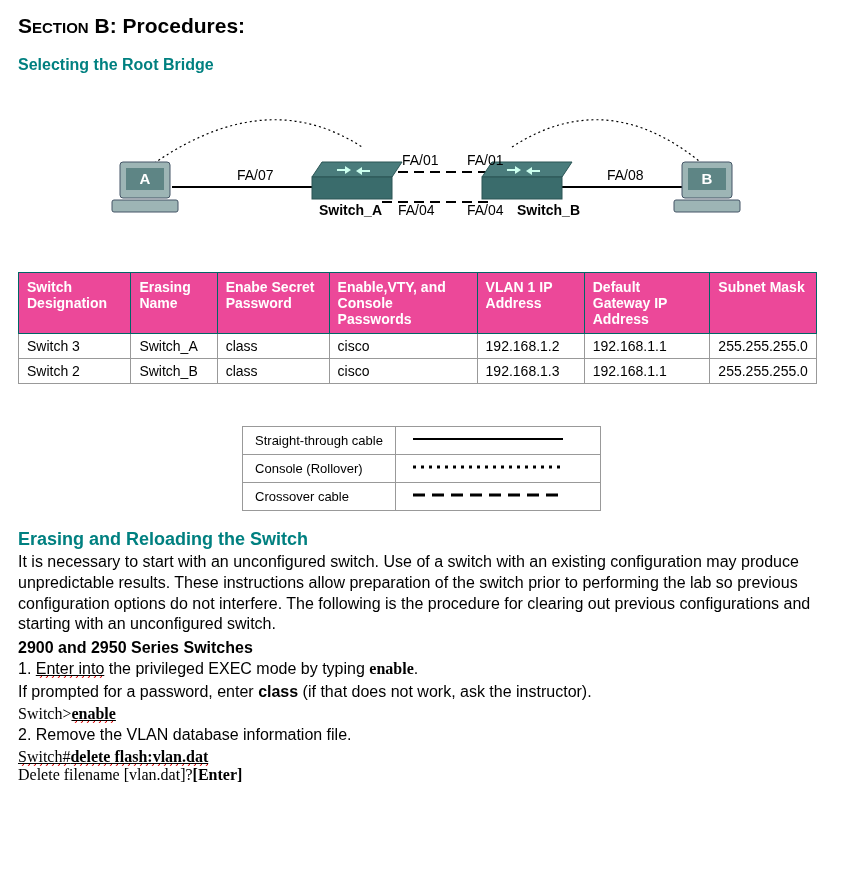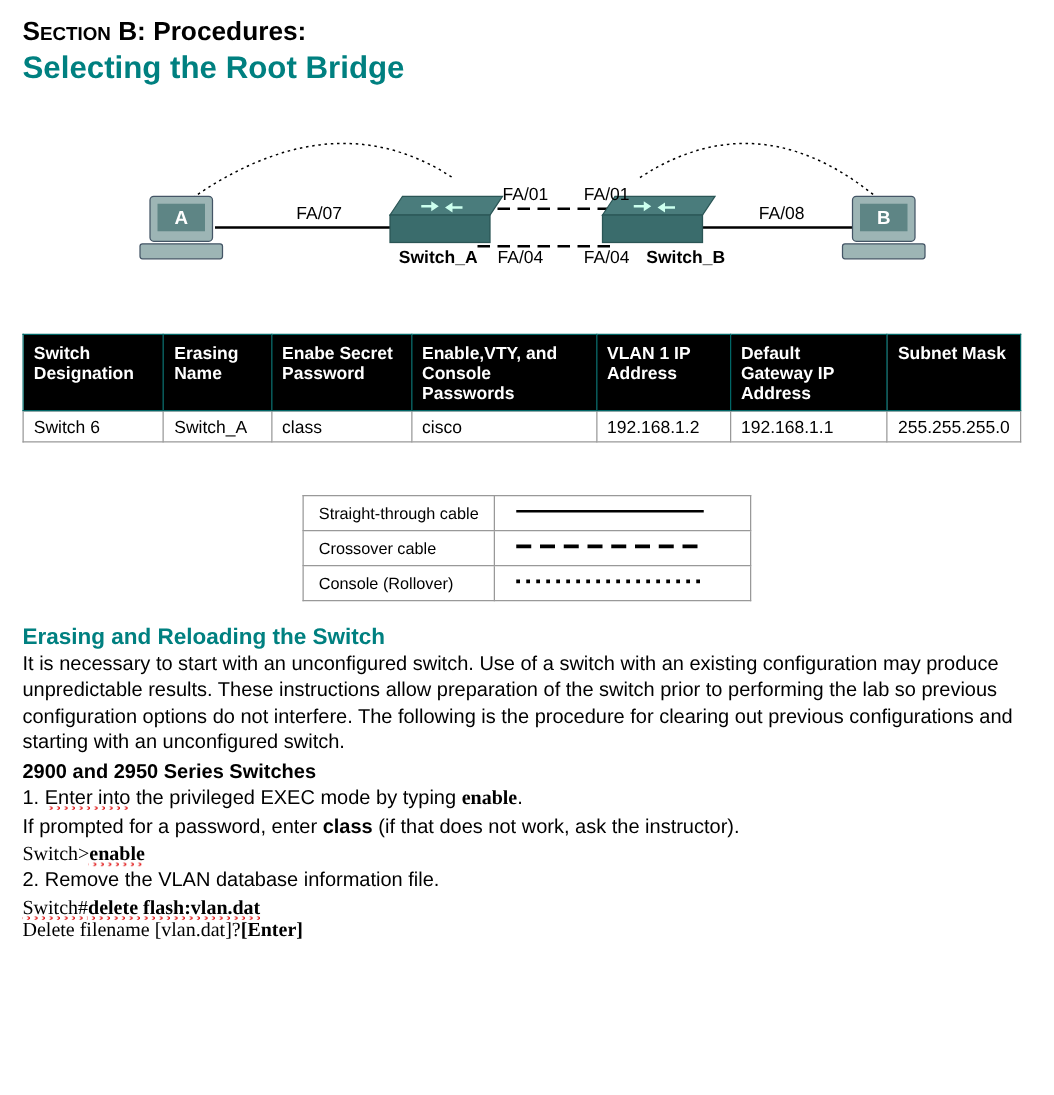--- a/index.html
+++ b/index.html
@@ -14,41 +14,41 @@
   .section-title {
     font-size: 21px;
     font-weight: bold;
     margin: 0;
   }
   .section-title .smallcaps {
     font-variant: small-caps;
   }
   .subtitle {
     color: #008080;
-    font-size: 25px;
-    font-weight: bold;
-    margin: 2px 0 18px 0;
+    font-size: 16px;
+    font-weight: bold;
+    margin: 18px 0 18px 0;
   }
   .diagram-wrap {
     width: 100%;
     display: flex;
     justify-content: center;
     margin-bottom: 20px;
   }
   .diagram {
     width: 720px;
     height: 160px;
   }
   table.switch-table {
     border-collapse: collapse;
     width: 99%;
     font-size: 14px;
   }
   table.switch-table thead tr {
-    background: #000000;
+    background: #ec4899;
     color: #fff;
   }
   table.switch-table th {
     text-align: left;
     font-weight: bold;
     padding: 6px 8px;
     border: 1px solid #006666;
     vertical-align: top;
   }
   table.switch-table td {
@@ -91,20 +91,21 @@
     font-family: "Times New Roman", serif;
     font-size: 16px;
   }
   .squiggle {
     background-image: linear-gradient(45deg, transparent 65%, #d00 80%, transparent 90%),
                       linear-gradient(135deg, transparent 65%, #d00 80%, transparent 90%);
     background-size: 6px 3px;
     background-repeat: repeat-x;
     background-position: 0 100%;
     padding-bottom: 1px;
+    text-decoration: underline;
   }
   .bold { font-weight: bold; }
   .serif { font-family: "Times New Roman", serif; }
 </style>
 </head>
 <body>
 
 <div class="section-title">
   <span class="smallcaps"><span>S</span><span>ection</span></span><span> B: Procedures:</span>
 </div>
@@ -170,55 +171,64 @@
       <th>Erasing Name</th>
       <th>Enabe Secret Password</th>
       <th>Enable,VTY, and Console Passwords</th>
       <th>VLAN 1 IP Address</th>
       <th>Default Gateway IP Address</th>
       <th>Subnet Mask</th>
     </tr>
   </thead>
   <tbody>
     <tr>
-      <td>Switch 6</td>
+      <td>Switch 3</td>
       <td>Switch_A</td>
       <td>class</td>
       <td>cisco</td>
       <td>192.168.1.2</td>
+      <td>192.168.1.1</td>
+      <td>255.255.255.0</td>
+    </tr>
+    <tr>
+      <td>Switch 2</td>
+      <td>Switch_B</td>
+      <td>class</td>
+      <td>cisco</td>
+      <td>192.168.1.3</td>
       <td>192.168.1.1</td>
       <td>255.255.255.0</td>
     </tr>
   </tbody>
 </table>
 
 <div class="legend-wrap">
 <table class="legend">
   <tbody>
         <tr>
     <td>Straight-through cable</td>
     <td class="sample">
       <svg width="160" height="14">
               <line x1="5" y1="7" x2="155" y2="7" stroke="#000" stroke-width="2"></line>
             </svg>
     </td>
   </tr>
   <tr>
+    <td>Console (Rollover)</td>
+    <td class="sample">
+      <svg width="160" height="14">
+              <line x1="5" y1="7" x2="155" y2="7" stroke="#000" stroke-width="3" stroke-dasharray="3 5"></line>
+            </svg>
+    </td>
+  </tr>
+  <tr>
     <td>Crossover cable</td>
     <td class="sample">
       <svg width="160" height="14">
               <line x1="5" y1="7" x2="155" y2="7" stroke="#000" stroke-width="3" stroke-dasharray="12 7"></line>
-            </svg>
-    </td>
-  </tr>
-  <tr>
-    <td>Console (Rollover)</td>
-    <td class="sample">
-      <svg width="160" height="14">
-              <line x1="5" y1="7" x2="155" y2="7" stroke="#000" stroke-width="3" stroke-dasharray="3 5"></line>
             </svg>
     </td>
   </tr>
 </tbody>
     </table>
 </div>
 
 <div class="h3">Erasing and Reloading the Switch</div>
 <p class="body">It is necessary to start with an unconfigured switch. Use of a switch with an existing configuration may produce unpredictable results. These instructions allow preparation of the switch prior to performing the lab so previous configuration options do not interfere. The following is the procedure for clearing out previous configurations and starting with an unconfigured switch.</p>
 

